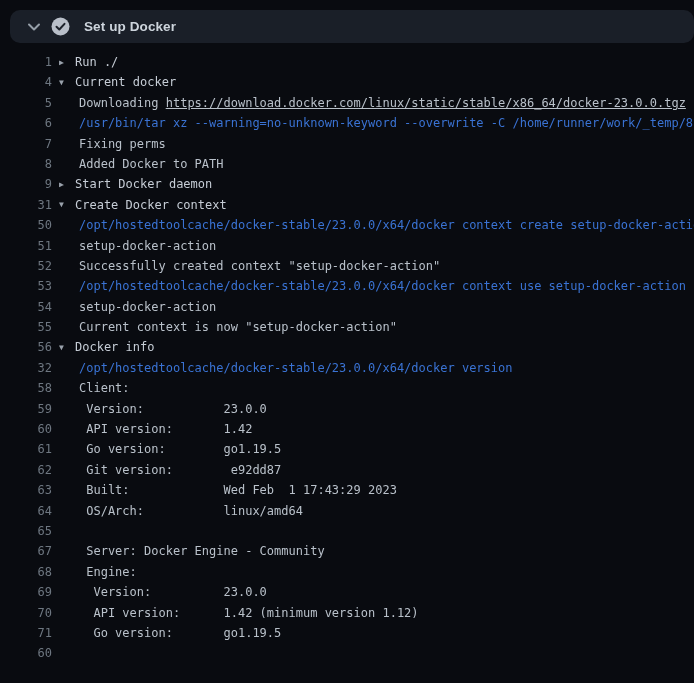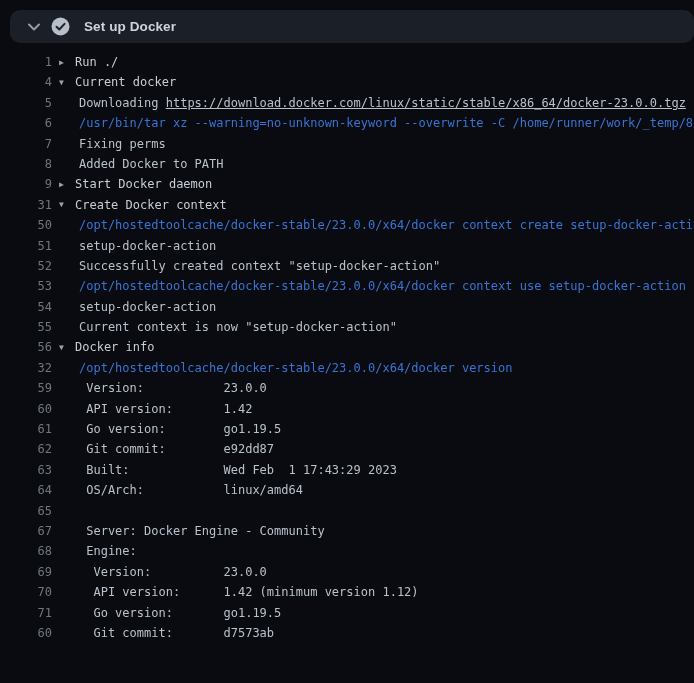--- a/index.html
+++ b/index.html
@@ -77,27 +77,28 @@
       <div class="row"><span class="num">9</span><span class="content"><span class="arrow">▶</span><span class="gtitle">Start Docker daemon</span></span></div>
       <div class="row"><span class="num">31</span><span class="content"><span class="arrow">▼</span><span class="gtitle">Create Docker context</span></span></div>
       <div class="row"><span class="num">50</span><span class="content child cmd">/opt/hostedtoolcache/docker-stable/23.0.0/x64/docker context create setup-docker-action</span></div>
       <div class="row"><span class="num">51</span><span class="content child">setup-docker-action</span></div>
       <div class="row"><span class="num">52</span><span class="content child">Successfully created context "setup-docker-action"</span></div>
       <div class="row"><span class="num">53</span><span class="content child cmd">/opt/hostedtoolcache/docker-stable/23.0.0/x64/docker context use setup-docker-action</span></div>
       <div class="row"><span class="num">54</span><span class="content child">setup-docker-action</span></div>
       <div class="row"><span class="num">55</span><span class="content child">Current context is now "setup-docker-action"</span></div>
       <div class="row"><span class="num">56</span><span class="content"><span class="arrow">▼</span><span class="gtitle">Docker info</span></span></div>
       <div class="row"><span class="num">32</span><span class="content child cmd">/opt/hostedtoolcache/docker-stable/23.0.0/x64/docker version</span></div>
+      <div class="row"><span class="num">58</span><span class="content child">Client:</span></div>
       <div class="row"><span class="num">59</span><span class="content child"> Version:           23.0.0</span></div>
       <div class="row"><span class="num">60</span><span class="content child"> API version:       1.42</span></div>
       <div class="row"><span class="num">61</span><span class="content child"> Go version:        go1.19.5</span></div>
-      <div class="row"><span class="num">62</span><span class="content child"> Git commit:        e92dd87</span></div>
+      <div class="row"><span class="num">62</span><span class="content child"> Git version:        e92dd87</span></div>
       <div class="row"><span class="num">63</span><span class="content child"> Built:             Wed Feb  1 17:43:29 2023</span></div>
       <div class="row"><span class="num">64</span><span class="content child"> OS/Arch:           linux/amd64</span></div>
       <div class="row"><span class="num">65</span></div>
       <div class="row"><span class="num">67</span><span class="content child"> Server: Docker Engine - Community</span></div>
       <div class="row"><span class="num">68</span><span class="content child"> Engine:</span></div>
       <div class="row"><span class="num">69</span><span class="content child">  Version:          23.0.0</span></div>
       <div class="row"><span class="num">70</span><span class="content child">  API version:      1.42 (minimum version 1.12)</span></div>
       <div class="row"><span class="num">71</span><span class="content child">  Go version:       go1.19.5</span></div>
-      <div class="row"><span class="num">60</span><span class="content child">  Git commit:       d7573ab</span></div>
+      <div class="row"><span class="num">60</span></div>
     </div>
 </div>
 
 </body></html>

